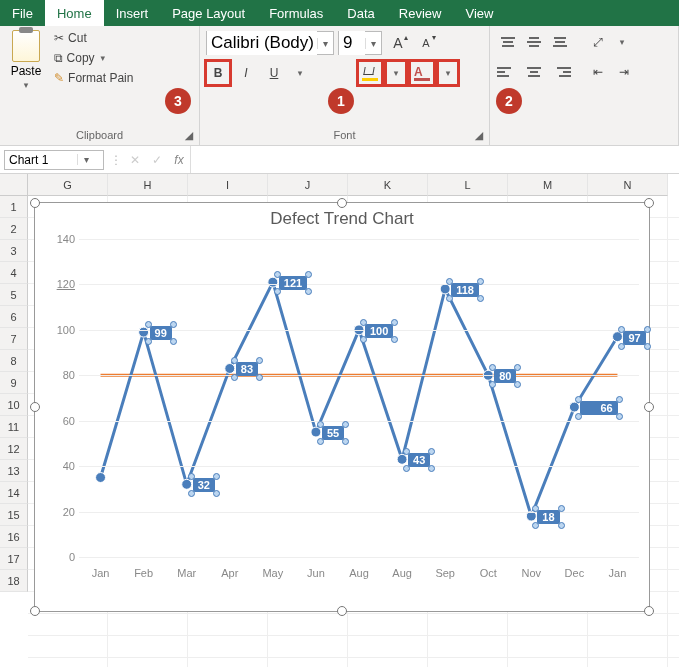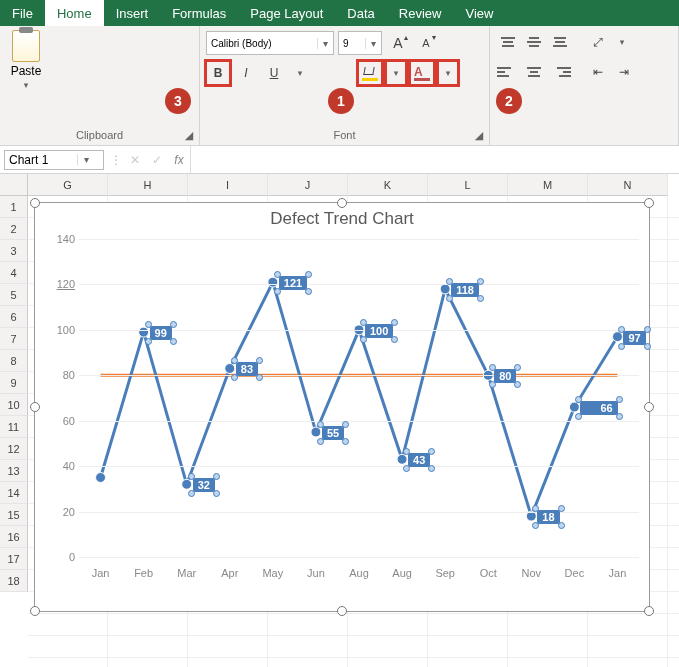--- a/index.html
+++ b/index.html
@@ -19,21 +19,21 @@
   .paste-btn { display: flex; flex-direction: column; align-items: center; width: 40px; gap:2px;}
   .paste-icon { width: 28px; height: 32px; border: 1px solid #c9a851; background: linear-gradient(#fff,#fef6d9); position: relative; border-radius:2px;}
   .paste-icon::before { content:""; position:absolute; top:-4px; left:6px; width:14px; height:6px; background:#888; border-radius:2px;}
   .clip-stack { display: flex; flex-direction: column; gap: 4px; font-size: 12px; color:#444;}
   .clip-item { display: flex; align-items: center; gap: 4px; padding:1px 2px;}
   .mini-dd::after { content:"▾"; font-size:9px; color:#666; margin-left:2px;}
 
   .font-group { flex-direction: column; }
   .font-row { display:flex; gap:4px; align-items:center; margin-bottom:4px; height:26px;}
   .combo { background:#fff; border:1px solid #bbb; display:flex; align-items:center; height:24px;}
-  .combo input { border:none; outline:none; padding:2px 4px; width:110px; font-size:10px;}
+  .combo input { border:none; outline:none; padding:2px 4px; width:110px; font-size:17px;}
   .combo .dd { width:16px; text-align:center; color:#666; font-size:10px; border-left:1px solid #ddd;}
   .size-combo input{ width:26px;}
   .icon-btn { width:24px; height:24px; display:flex; align-items:center; justify-content:center; color:#444; position:relative;}
   .icon-btn.small{width:20px;}
   .hl-red { outline: 3px solid #d73a2f; outline-offset: -1px; }
   .fill-icon{ width:16px;height:16px;position:relative;}
   .fill-icon .bucket{position:absolute;width:10px;height:8px;border:1px solid #444;border-top:none;top:2px;left:2px;transform:skewX(-10deg);}
   .fill-icon .bar{position:absolute;bottom:0;left:0;width:16px;height:3px;background:#ffcc00;}
   .fontcolor-icon{width:16px;height:16px;position:relative;font-weight:bold;color:#c0504d;}
   .fontcolor-icon .bar{position:absolute;bottom:0;left:0;width:16px;height:3px;background:#c0504d;}
@@ -93,35 +93,49 @@
   .copyic::before{content:"⧉";}
   .brush::before{content:"✎";}
 </style>
 </head>
 <body>
 
 <div class="tabs" id="tabs">
     <div class="tab">File</div>
     <div class="tab active">Home</div>
     <div class="tab">Insert</div>
+    <div class="tab">Page Layout</div>
     <div class="tab">Formulas</div>
-    <div class="tab">Page Layout</div>
     <div class="tab">Data</div>
     <div class="tab">Review</div>
     <div class="tab">View</div>
   </div>
 
 <div class="ribbon">
 
   <div class="group" style="width:200px">
     <div class="clipboard-top">
       <div class="paste-btn">
         <div class="paste-icon"></div>
         <span>Paste</span>
         <span style="font-size:9px;color:#666">▾</span>
+      </div>
+      <div class="clip-stack">
+        <div class="clip-item">
+            <span class="scissors"></span>
+            <span>Cut</span>
+          </div>
+        <div class="clip-item mini-dd">
+            <span class="copyic"></span>
+            <span>Copy</span>
+          </div>
+        <div class="clip-item">
+            <span class="brush" style="color:#d08b2a"></span>
+            <span>Format Pain</span>
+          </div>
       </div>
     </div>
     <div class="group-label"><span>Clipboard</span><span class="launcher">◢</span></div>
     <div class="callout" style="top:62px; right:8px;">3</div>
   </div>
 
   <div class="group font-group" style="width:290px">
     <div>
       <div class="font-row">
         <div class="combo">

